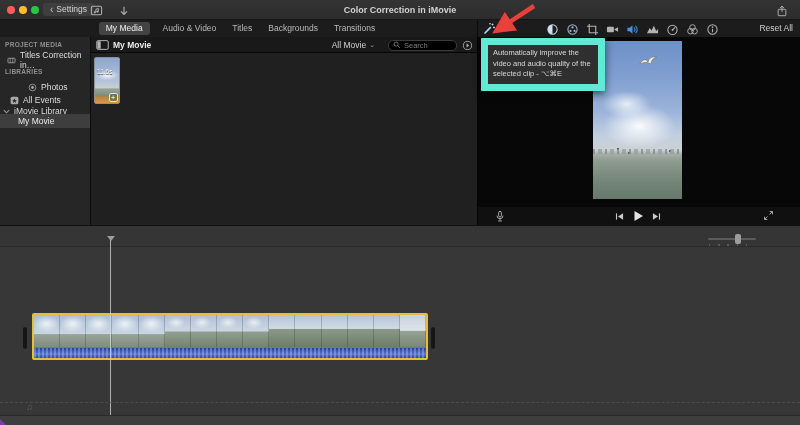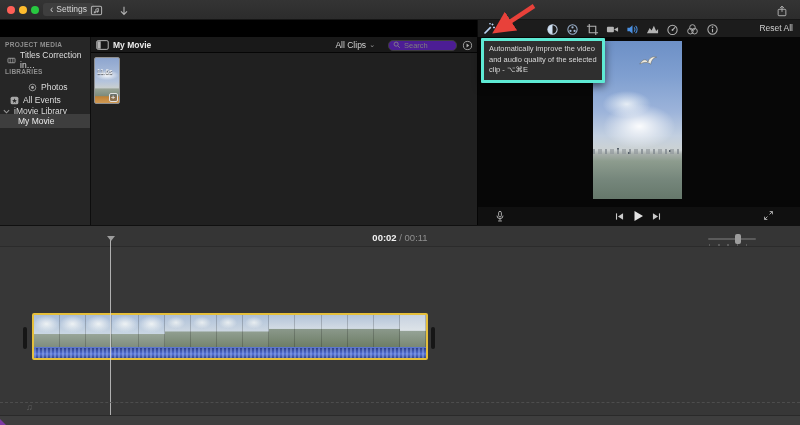--- a/index.html
+++ b/index.html
@@ -53,21 +53,21 @@
   
   .browser{position:absolute;left:91px;top:37px;width:386px;height:188px;background:#202020;}
   .browser-header{position:absolute;left:0;top:0;width:386px;height:16px;
     background:#191919;border-bottom:1px solid #060606;}
   .bh-toggle{position:absolute;left:5px;top:3px;}
   .bh-title{position:absolute;left:22px;top:3px;font-size:8.5px;font-weight:bold;color:#eaeaea;}
   .bh-filter{position:absolute;right:102px;top:3px;display:flex;gap:3px;align-items:center;
     font-size:8.5px;color:#d2d2d2;}
   .bh-filter .dd{color:#9a9a9a;font-size:7px;}
   .bh-search{position:absolute;right:20px;top:2.5px;width:69px;height:11px;
-    background:#4c1d95;border:1px solid #3c3c3c;border-radius:5px;
+    background:#000000;border:1px solid #3c3c3c;border-radius:5px;
     display:flex;align-items:flex-start;padding:0 4px;gap:3px;}
   .bh-search input{flex:1;min-width:0;background:transparent;border:none;outline:none;
     color:#ddd;font-size:7.5px;font-family:inherit;padding:0;}
   .bh-search input::placeholder{color:#7d7d7d;}
   .bh-opt{position:absolute;right:4px;top:2.5px;}
   .clip-thumb{position:absolute;left:3px;top:20px;width:26px;height:47px;border-radius:2px;
     border:1px solid #8f8f8f;overflow:hidden;
     background:
       radial-gradient(ellipse 70% 16% at 50% 38%, rgba(255,255,255,.95), rgba(255,255,255,0) 70%),
       linear-gradient(180deg,#8da5cf 0%,#b4c4dc 52%,#c8cecf 66%,#97a295 69%,#7d8b7c 84%,#bf8136 86%,#d09a54 100%);}
@@ -142,21 +142,21 @@
   .audio-lane-line{position:absolute;left:0;top:402px;width:800px;height:0;
     border-top:1px dashed #4d4d4d;}
   .music-note{position:absolute;left:26px;top:402px;font-size:9px;color:#616161;}
   .bottombar{position:absolute;left:0;top:415px;width:800px;height:10px;
     background:#3e3e3e;border-top:1px solid #2a2a2a;}
   .corner-artifact{position:absolute;left:0;top:419px;width:0;height:0;
     border-bottom:6px solid #7d3ba4;border-right:6px solid transparent;}
 
   
   .tooltip{position:absolute;left:481px;top:38px;width:124px;z-index:10;
-    background:#2f2f2f;border:3px solid #5eead4;border-radius:1px;
+    background:#2f2f2f;border:7px solid #5eead4;border-radius:1px;
     padding:3px 5px 4px;font-size:7.5px;line-height:1.4;color:#d8d8d8;
     box-shadow:0 3px 8px rgba(0,0,0,.6);}
   .red-arrow{position:absolute;left:482px;top:2px;z-index:11;pointer-events:none;}
 
   svg{display:block;}
 </style>
 </head>
 <body>
 
 <div id="app">
@@ -175,28 +175,36 @@
           <circle cx="5.2" cy="9" r="1.1" fill="#b3b3b3"></circle>
           <path d="M6.3 9 V5.6 L9 4.8 V8.2" fill="none" stroke="#b3b3b3" stroke-width="1"></path>
           <circle cx="8" cy="8.2" r="1.1" fill="#b3b3b3"></circle>
         </svg>
     </span>
     <span class="tb-icon da">
       <svg width="12" height="12" viewBox="0 0 14 14">
           <path d="M7 2 V10.5 M3.5 7.5 L7 11 L10.5 7.5" fill="none" stroke="#b3b3b3" stroke-width="1.3"></path>
         </svg>
     </span>
+    <div class="window-title">Color Correction in iMovie</div>
     <span class="tb-icon share">
       <svg width="12" height="12" viewBox="0 0 14 14">
           <rect x="2.5" y="5" width="9" height="7.5" rx="1" fill="none" stroke="#b3b3b3" stroke-width="1.1"></rect>
           <path d="M7 1.5 V8 M4.7 3.6 L7 1.3 L9.3 3.6" fill="none" stroke="#b3b3b3" stroke-width="1.1"></path>
         </svg>
     </span>
   </div>
 
+  <div class="tabstrip">
+    <button class="tab selected">My Media</button>
+    <button class="tab">Audio &amp; Video</button>
+    <button class="tab">Titles</button>
+    <button class="tab">Backgrounds</button>
+    <button class="tab">Transitions</button>
+  </div>
 
   <div class="adjustbar">
     <span class="aicon wand">
       <svg width="14" height="14" viewBox="0 0 14 14">
           <line x1="2.5" y1="11.5" x2="8.8" y2="5.2" stroke="#b9d2f2" stroke-width="1.7"></line>
           <path d="M10.5 1.5 v2 M9.5 2.5 h2 M12 4.5 v2 M11 5.5 h2 M8 1 v1.4 M7.3 1.7 h1.4" stroke="#b9d2f2" stroke-width=".9"></path>
         </svg>
     </span>
     <div class="aicons">
       <span class="aicon">
@@ -308,21 +316,21 @@
   <div class="browser">
     <div class="browser-header">
       <span class="bh-toggle">
         <svg width="13" height="10" viewBox="0 0 14 11">
             <rect x=".7" y=".7" width="12.6" height="9.6" rx="1.5" fill="none" stroke="#b3b3b3" stroke-width="1.1"></rect>
             <rect x="1.4" y="1.4" width="3.6" height="8.2" fill="#b3b3b3"></rect>
           </svg>
       </span>
       <span class="bh-title">My Movie</span>
       <span class="bh-filter">
-        <span>All Clips</span>
+        <span>All Movie</span>
         <span class="dd">⌄</span>
       </span>
       <span class="bh-search">
         <span>
           <svg width="8" height="8" viewBox="0 0 14 14">
               <circle cx="5.5" cy="5.5" r="3.6" fill="none" stroke="#8a8a8a" stroke-width="1.4"></circle>
               <line x1="8.4" y1="8.4" x2="12" y2="12" stroke="#8a8a8a" stroke-width="1.4"></line>
             </svg>
         </span>
         <input type="text" placeholder="Search" style="">
@@ -382,25 +390,20 @@
     </div>
     <button class="ctl fs">
       <svg width="11" height="11" viewBox="0 0 14 14">
           <path d="M8.5 2 H12 V5.5 M12 2 L8.3 5.7" fill="none" stroke="#b3b3b3" stroke-width="1.2"></path>
           <path d="M5.5 12 H2 V8.5 M2 12 L5.7 8.3" fill="none" stroke="#b3b3b3" stroke-width="1.2"></path>
         </svg>
     </button>
   </div>
 
   <div class="tlbar">
-    <div class="timewrap">
-      <span class="cur">00:02</span>
-      <span class="sep">/</span>
-      <span class="tot">00:11</span>
-    </div>
     <div class="zoomslider">
       <div class="zs-track"></div>
       <div class="zs-thumb"></div>
       <div class="zs-ticks"></div>
     </div>
     <button class="settings">Settings</button>
   </div>
 
   <div class="timeline"></div>
   <div class="tl-clip">

